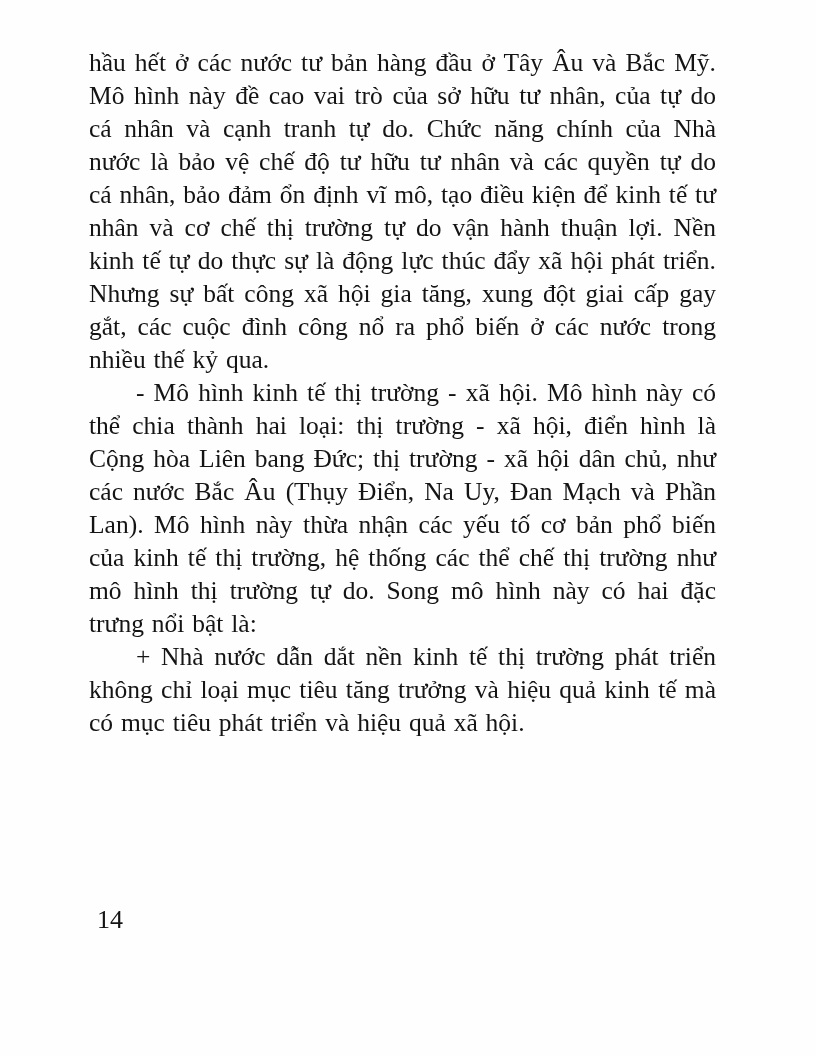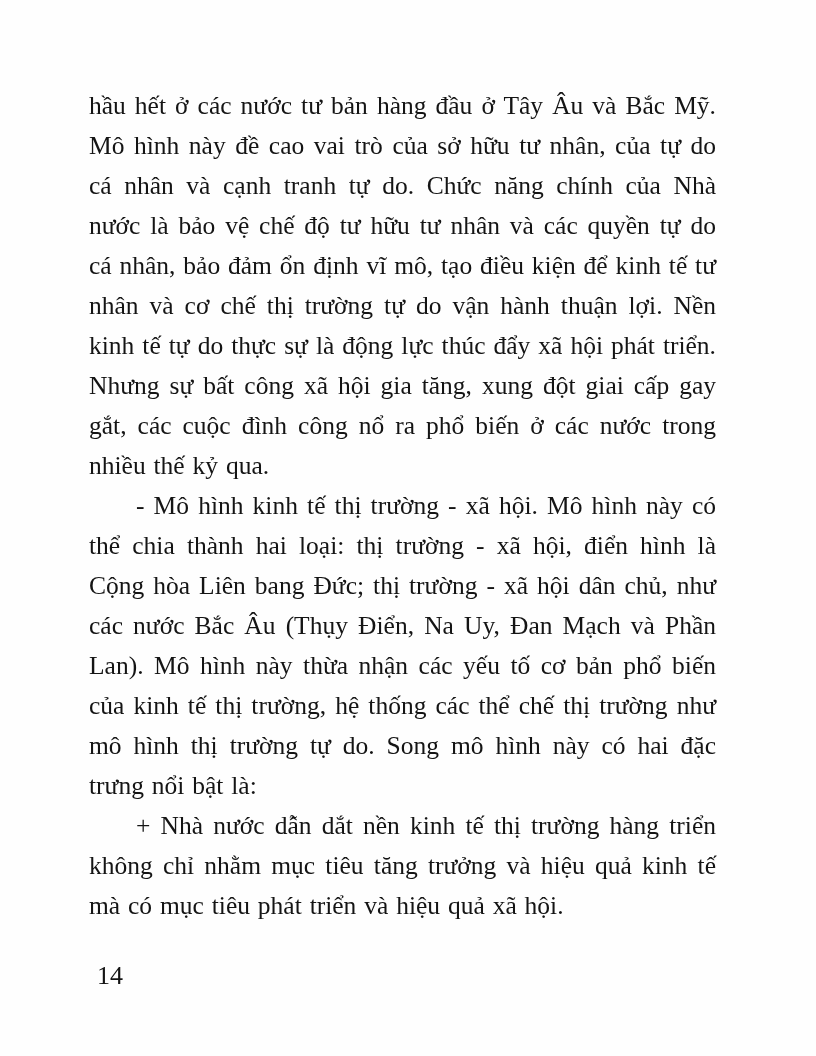--- a/index.html
+++ b/index.html
@@ -19,45 +19,44 @@
     background: #fefefe;
     font-family: "Liberation Serif", "DejaVu Serif", serif;
     color: #141414;
   }
   .text-block {
     position: absolute;
     left: 89px;
     top: 46px;
     width: 627px;
     font-size: 25.5px;
-    line-height: 40px;
+    line-height: 33px;
     text-align: justify;
     text-justify: inter-word;
     word-spacing: 1.5px;
-    margin-top: 40px;
   }
   .para {
     margin: 0;
     padding: 0;
   }
   .para.indented {
     text-indent: 47px;
   }
   .page-number {
     position: absolute;
     left: 97px;
-    top: 960px;
+    top: 904px;
     font-size: 26px;
     line-height: 32px;
     color: #141414;
   }
 </style>
 </head>
 <body>
 
 <div class="page">
   <div class="text-block">
     <p class="para">hầu hết ở các nước tư bản hàng đầu ở Tây Âu và Bắc Mỹ. Mô hình này đề cao vai trò của sở hữu tư nhân, của tự do cá nhân và cạnh tranh tự do. Chức năng chính của Nhà nước là bảo vệ chế độ tư hữu tư nhân và các quyền tự do cá nhân, bảo đảm ổn định vĩ mô, tạo điều kiện để kinh tế tư nhân và cơ chế thị trường tự do vận hành thuận lợi. Nền kinh tế tự do thực sự là động lực thúc đẩy xã hội phát triển. Nhưng sự bất công xã hội gia tăng, xung đột giai cấp gay gắt, các cuộc đình công nổ ra phổ biến ở các nước trong nhiều thế kỷ qua.</p>
     <p class="para indented">- Mô hình kinh tế thị trường - xã hội. Mô hình này có thể chia thành hai loại: thị trường - xã hội, điển hình là Cộng hòa Liên bang Đức; thị trường - xã hội dân chủ, như các nước Bắc Âu (Thụy Điển, Na Uy, Đan Mạch và Phần Lan). Mô hình này thừa nhận các yếu tố cơ bản phổ biến của kinh tế thị trường, hệ thống các thể chế thị trường như mô hình thị trường tự do. Song mô hình này có hai đặc trưng nổi bật là:</p>
-    <p class="para indented">+ Nhà nước dẫn dắt nền kinh tế thị trường hàng triển không chỉ nhằm mục tiêu tăng trưởng và hiệu quả kinh tế mà có mục tiêu phát triển và hiệu quả xã hội.</p>
+    <p class="para indented">+ Nhà nước dẫn dắt nền kinh tế thị trường phát triển không chỉ loại mục tiêu tăng trưởng và hiệu quả kinh tế mà có mục tiêu phát triển và hiệu quả xã hội.</p>
   </div>
   <div class="page-number">14</div>
 </div>
 
 </body></html>

